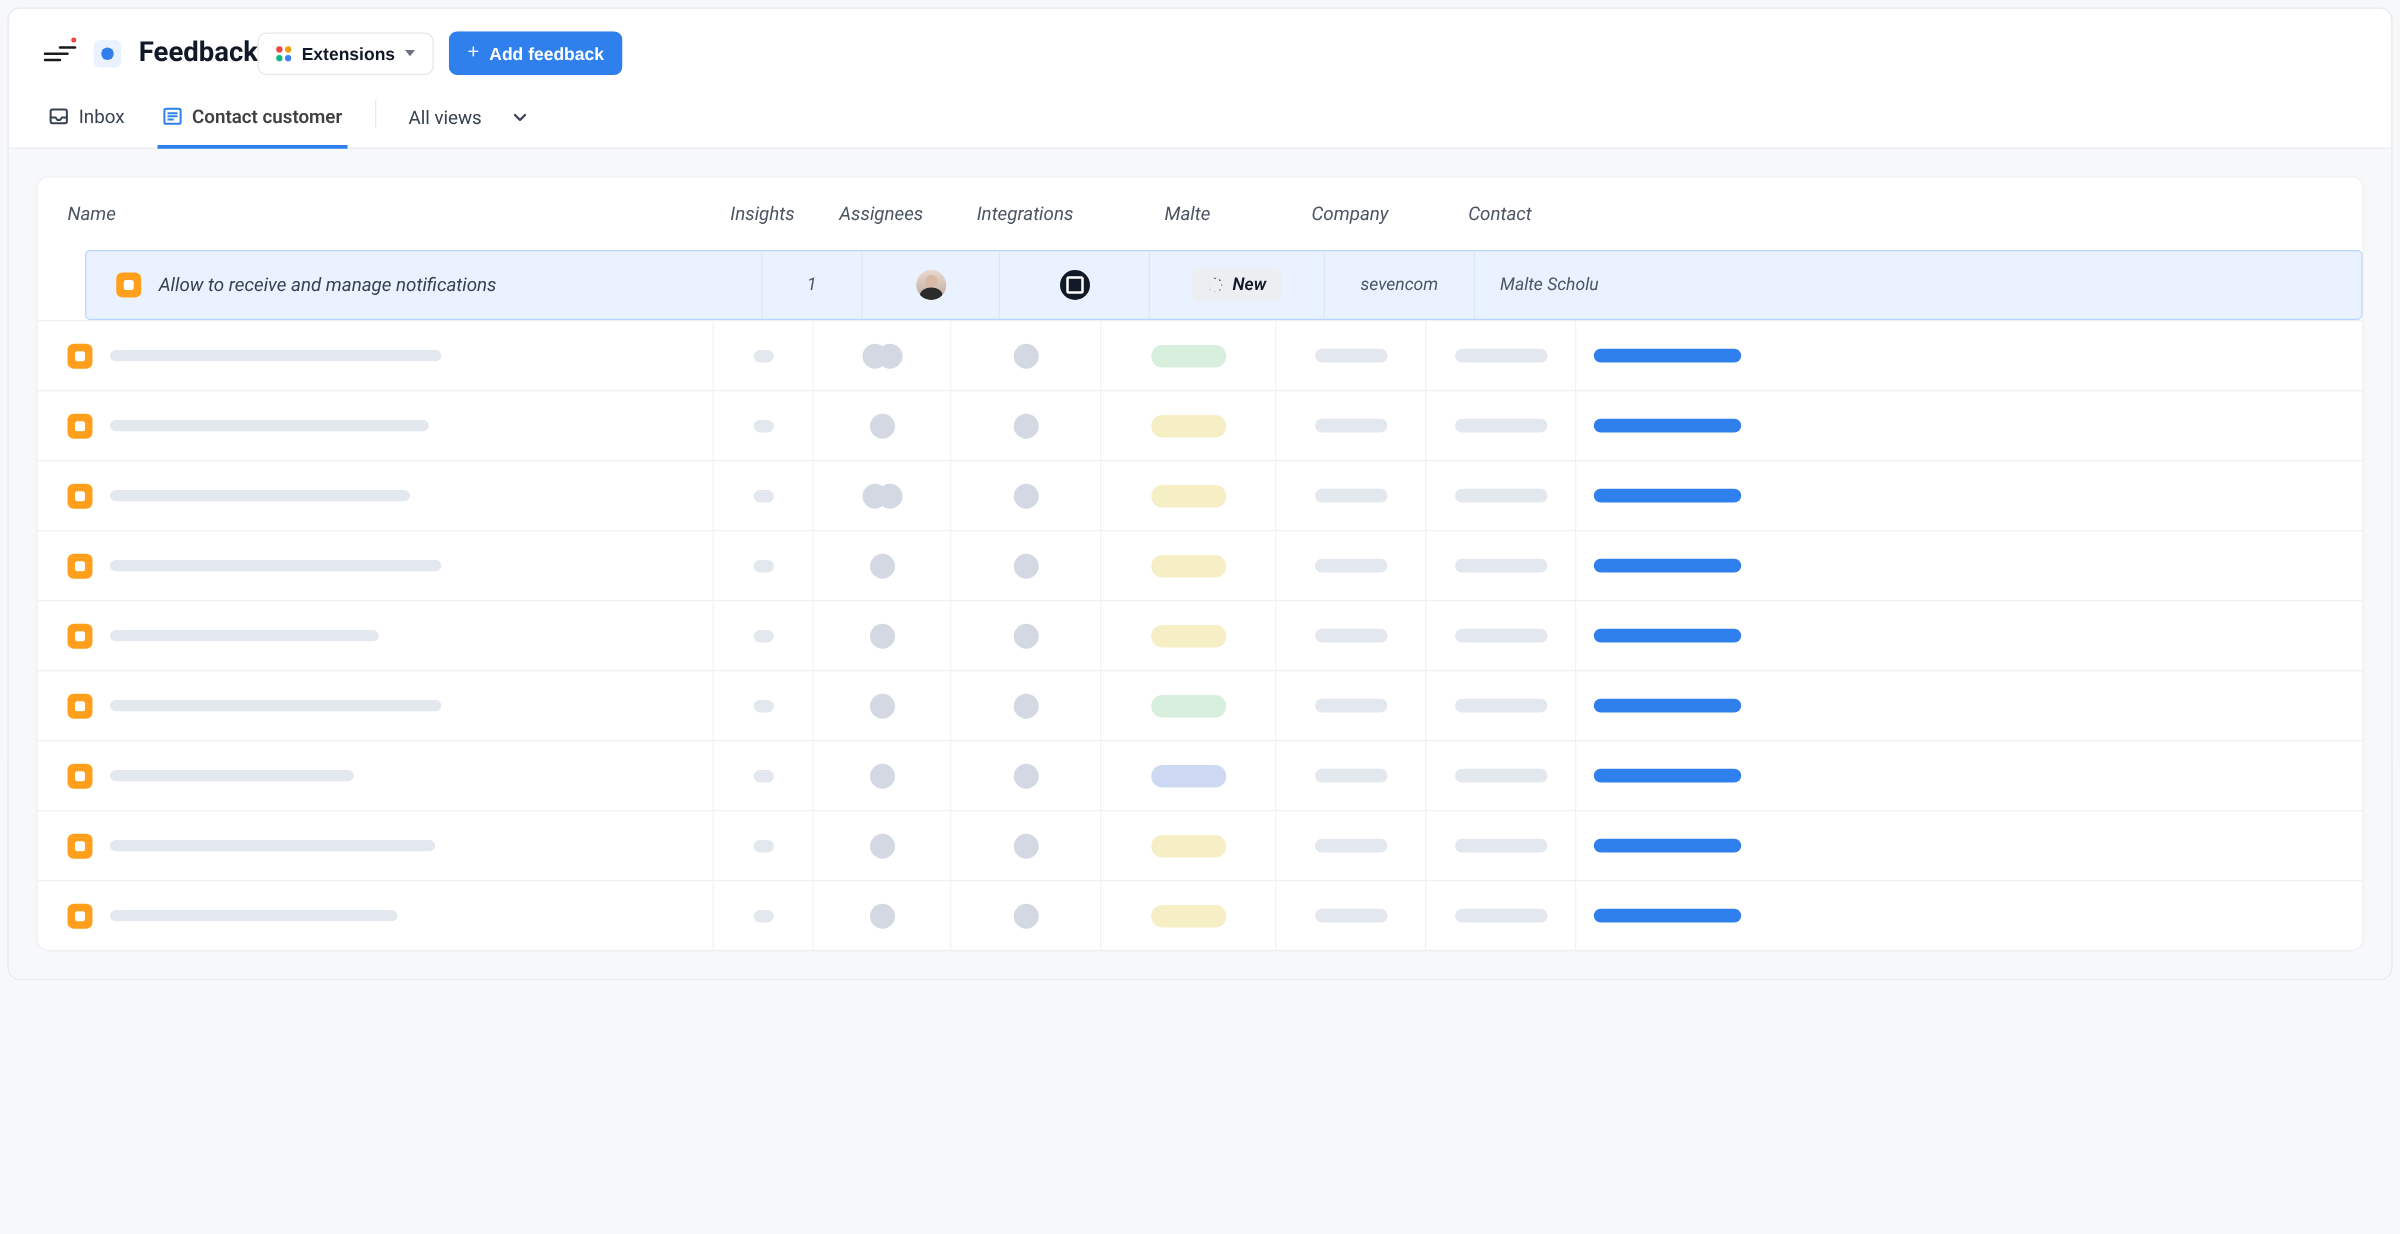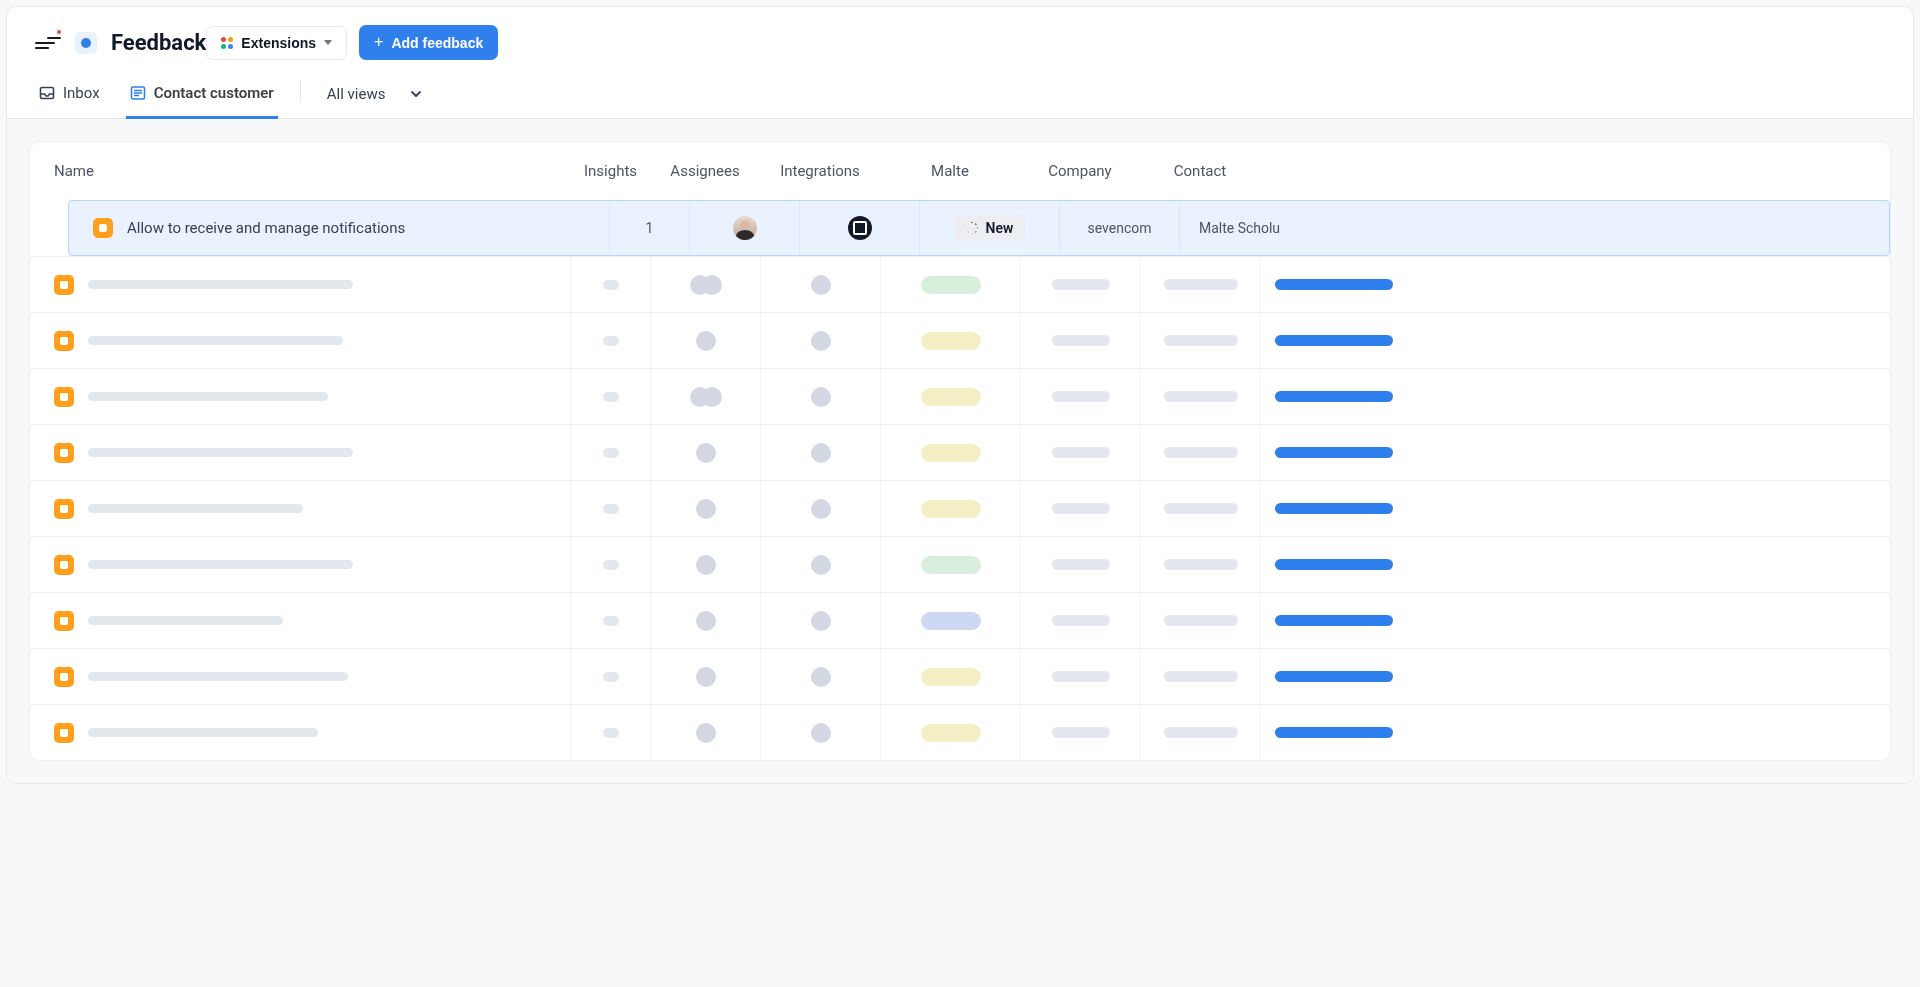--- a/index.html
+++ b/index.html
@@ -82,20 +82,21 @@
   .vdiv { width: 1px; height: 22px; background: #e5e7eb; margin-bottom: 10px; }
   .views-dd { display: inline-flex; align-items: center; gap: 24px; padding: 10px 4px 14px 4px; color: #374151; font-size: 15px; cursor: pointer; }
 
   .content { padding: 22px; background: #f7f8fa; }
 
   .table {
     width: 100%;
     background: #fff;
     border: 1px solid #eceef1;
     border-radius: 10px;
+    font-style: italic;
   }
   .thead, .trow {
     display: grid;
     grid-template-columns: 540px 80px 110px 120px 140px 120px 120px minmax(170px, 1fr);
     align-items: center;
   }
   .thead { padding: 20px 0; color: #4b5563; font-size: 15px; }
   .thead .th { padding: 0 14px; }
   .thead .th:first-child { padding-left: 24px; }
   .thead .th.center { text-align: center; }

